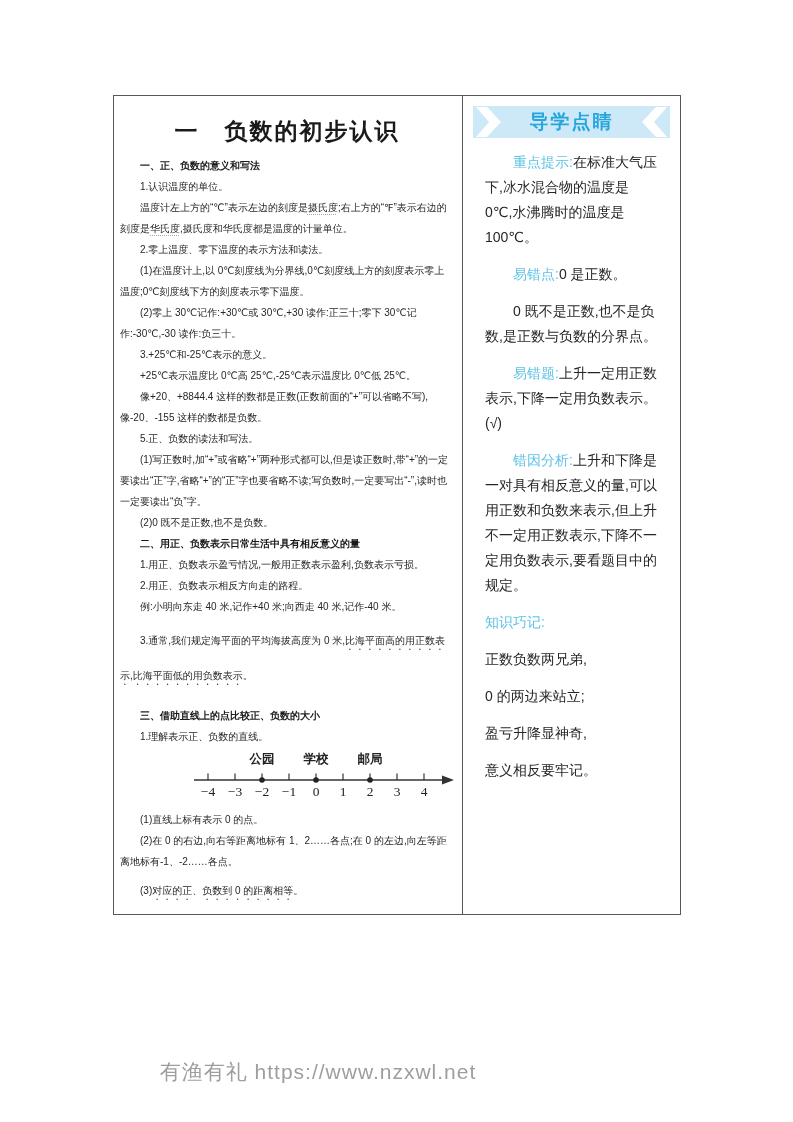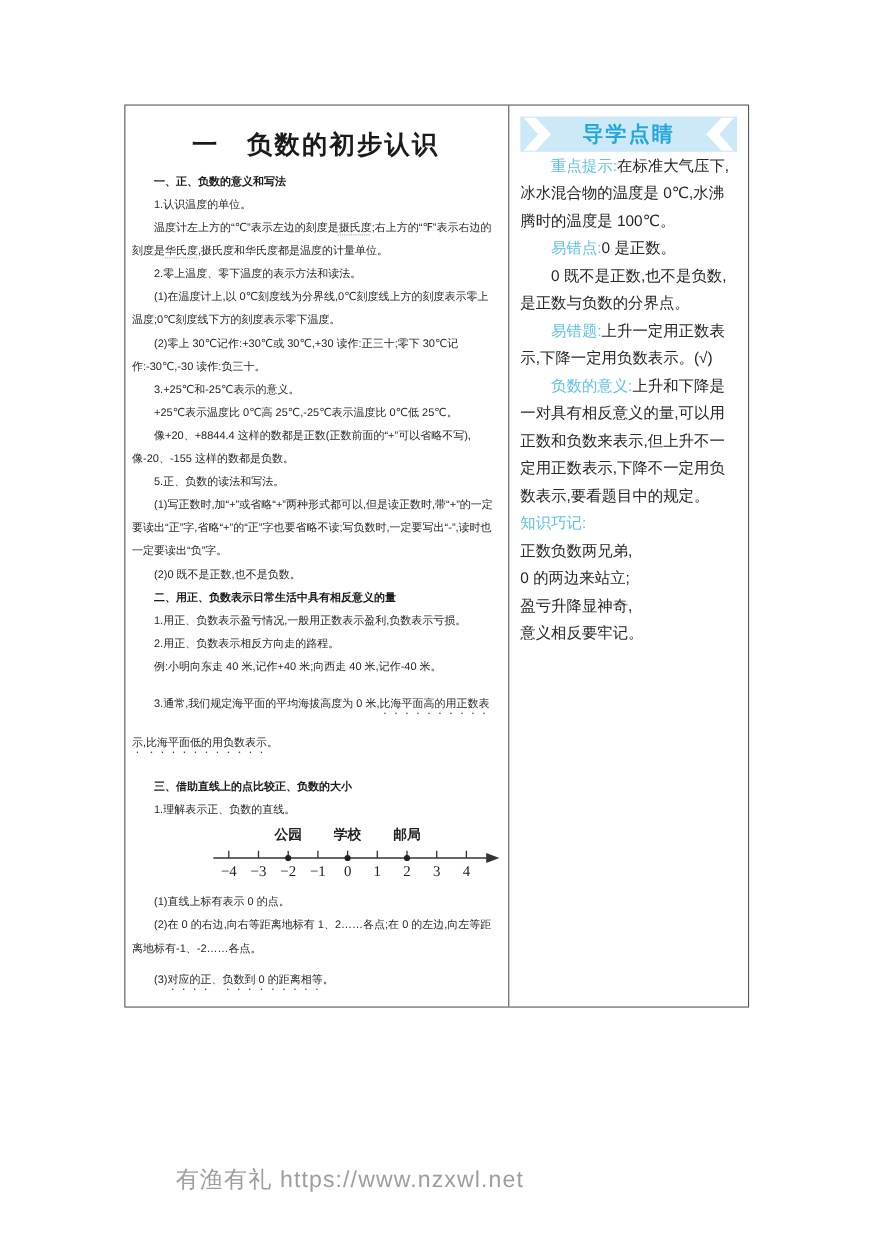--- a/index.html
+++ b/index.html
@@ -34,21 +34,21 @@
   .figure{margin:3px 0 3px 72px;}
   
   .banner{
     position:relative;height:32px;background:#cde9f8;margin:2px 2px 0 0;
     display:flex;align-items:center;justify-content:center;font-family:Liberation Mono, monospace;
   }
   .banner-text{font-size:19px;font-weight:bold;color:#25a7dd;letter-spacing:2px;}
   .chev{position:absolute;top:0;height:32px;}
   .chev-l{left:3px;}
   .chev-r{right:3px;}
-  .col-right p{margin:0;font-size:14px;line-height:25px;}
+  .col-right p{margin:12px;font-size:14px;line-height:25px;}
   .rb{text-indent:2em;}
   .lbl{color:#5ec1e7;}
   .mt-tip{margin-top:24px;}
   .mt-err{margin-top:52px;}
   .mt-wrong{margin-top:256px;}
   .mt-mnem{margin-top:34px;}
   .poem{text-indent:0;}
   .footer{
     position:absolute;left:0;top:1058px;width:636px;text-align:center;
     font-size:21px;color:#9e9e9e;letter-spacing:1px;
@@ -132,21 +132,21 @@
         <polygon points="26,1 15,1 1,16 15,31 26,31 13,16" fill="#ffffff"></polygon>
       </svg>
     </div>
 
     <p class="rb mt-tip"><span class="lbl">重点提示:</span><span>在标准大气压下,冰水混合物的温度是 0℃,水沸腾时的温度是 100℃。</span></p>
 
     <p class="rb mt-err"><span class="lbl">易错点:</span><span>0 是正数。</span></p>
     <p class="rb">0 既不是正数,也不是负数,是正数与负数的分界点。</p>
 
     <p class="rb mt-wrong"><span class="lbl">易错题:</span><span>上升一定用正数表示,下降一定用负数表示。(√)</span></p>
-    <p class="rb"><span class="lbl">负数的意义:</span><span>上升和下降是一对具有相反意义的量,可以用正数和负数来表示,但上升不一定用正数表示,下降不一定用负数表示,要看题目中的规定。</span></p>
+    <p class="rb"><span class="lbl">错因分析:</span><span>上升和下降是一对具有相反意义的量,可以用正数和负数来表示,但上升不一定用正数表示,下降不一定用负数表示,要看题目中的规定。</span></p>
 
     <p class="poem mt-mnem lbl">知识巧记:</p>
     <p class="poem">正数负数两兄弟,</p>
     <p class="poem">0 的两边来站立;</p>
     <p class="poem">盈亏升降显神奇,</p>
     <p class="poem">意义相反要牢记。</p>
   </div>
 
 </div>
 

